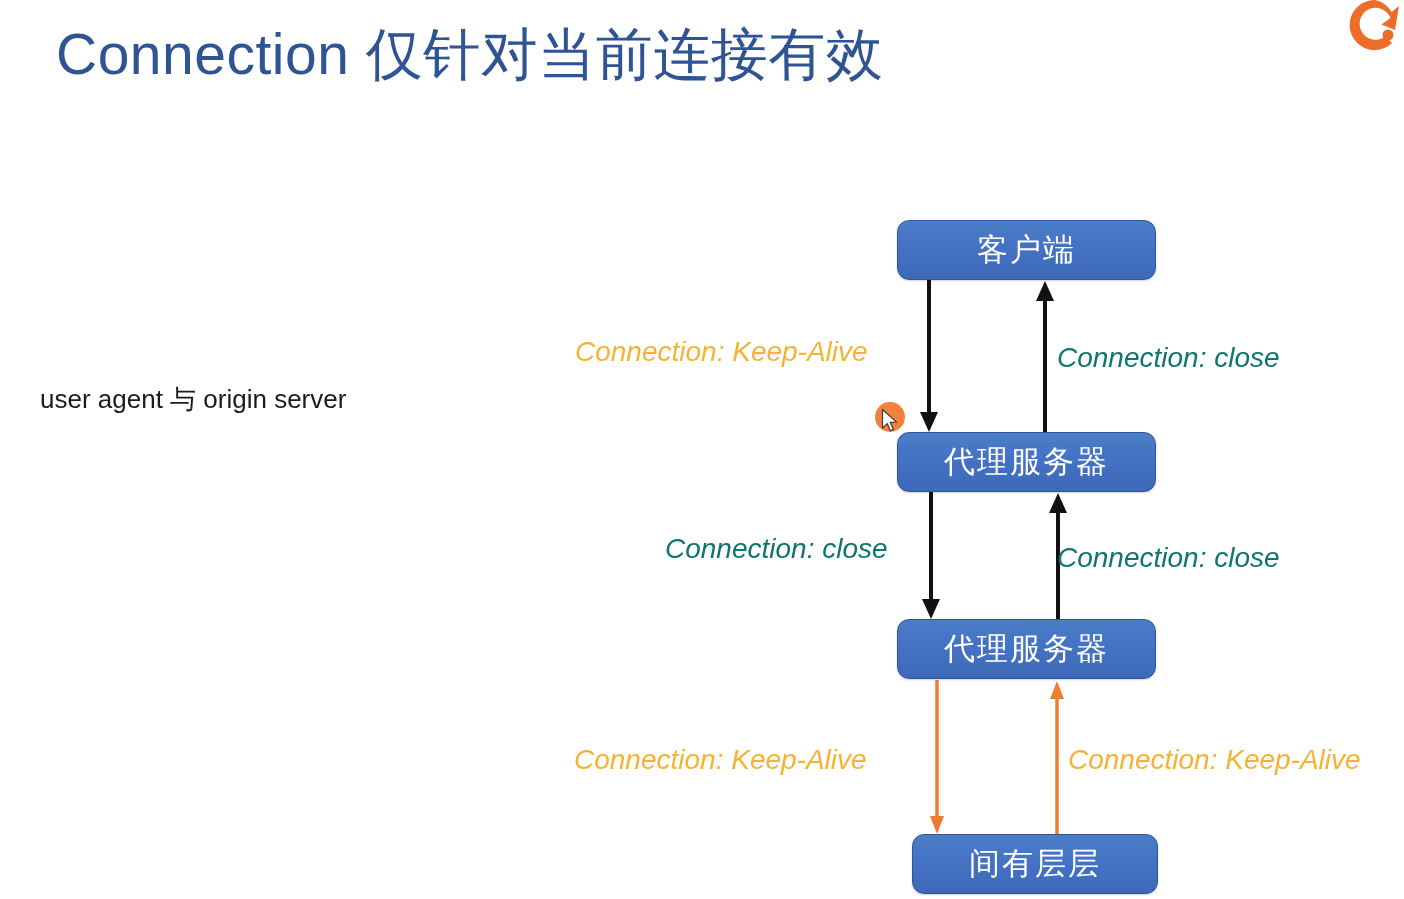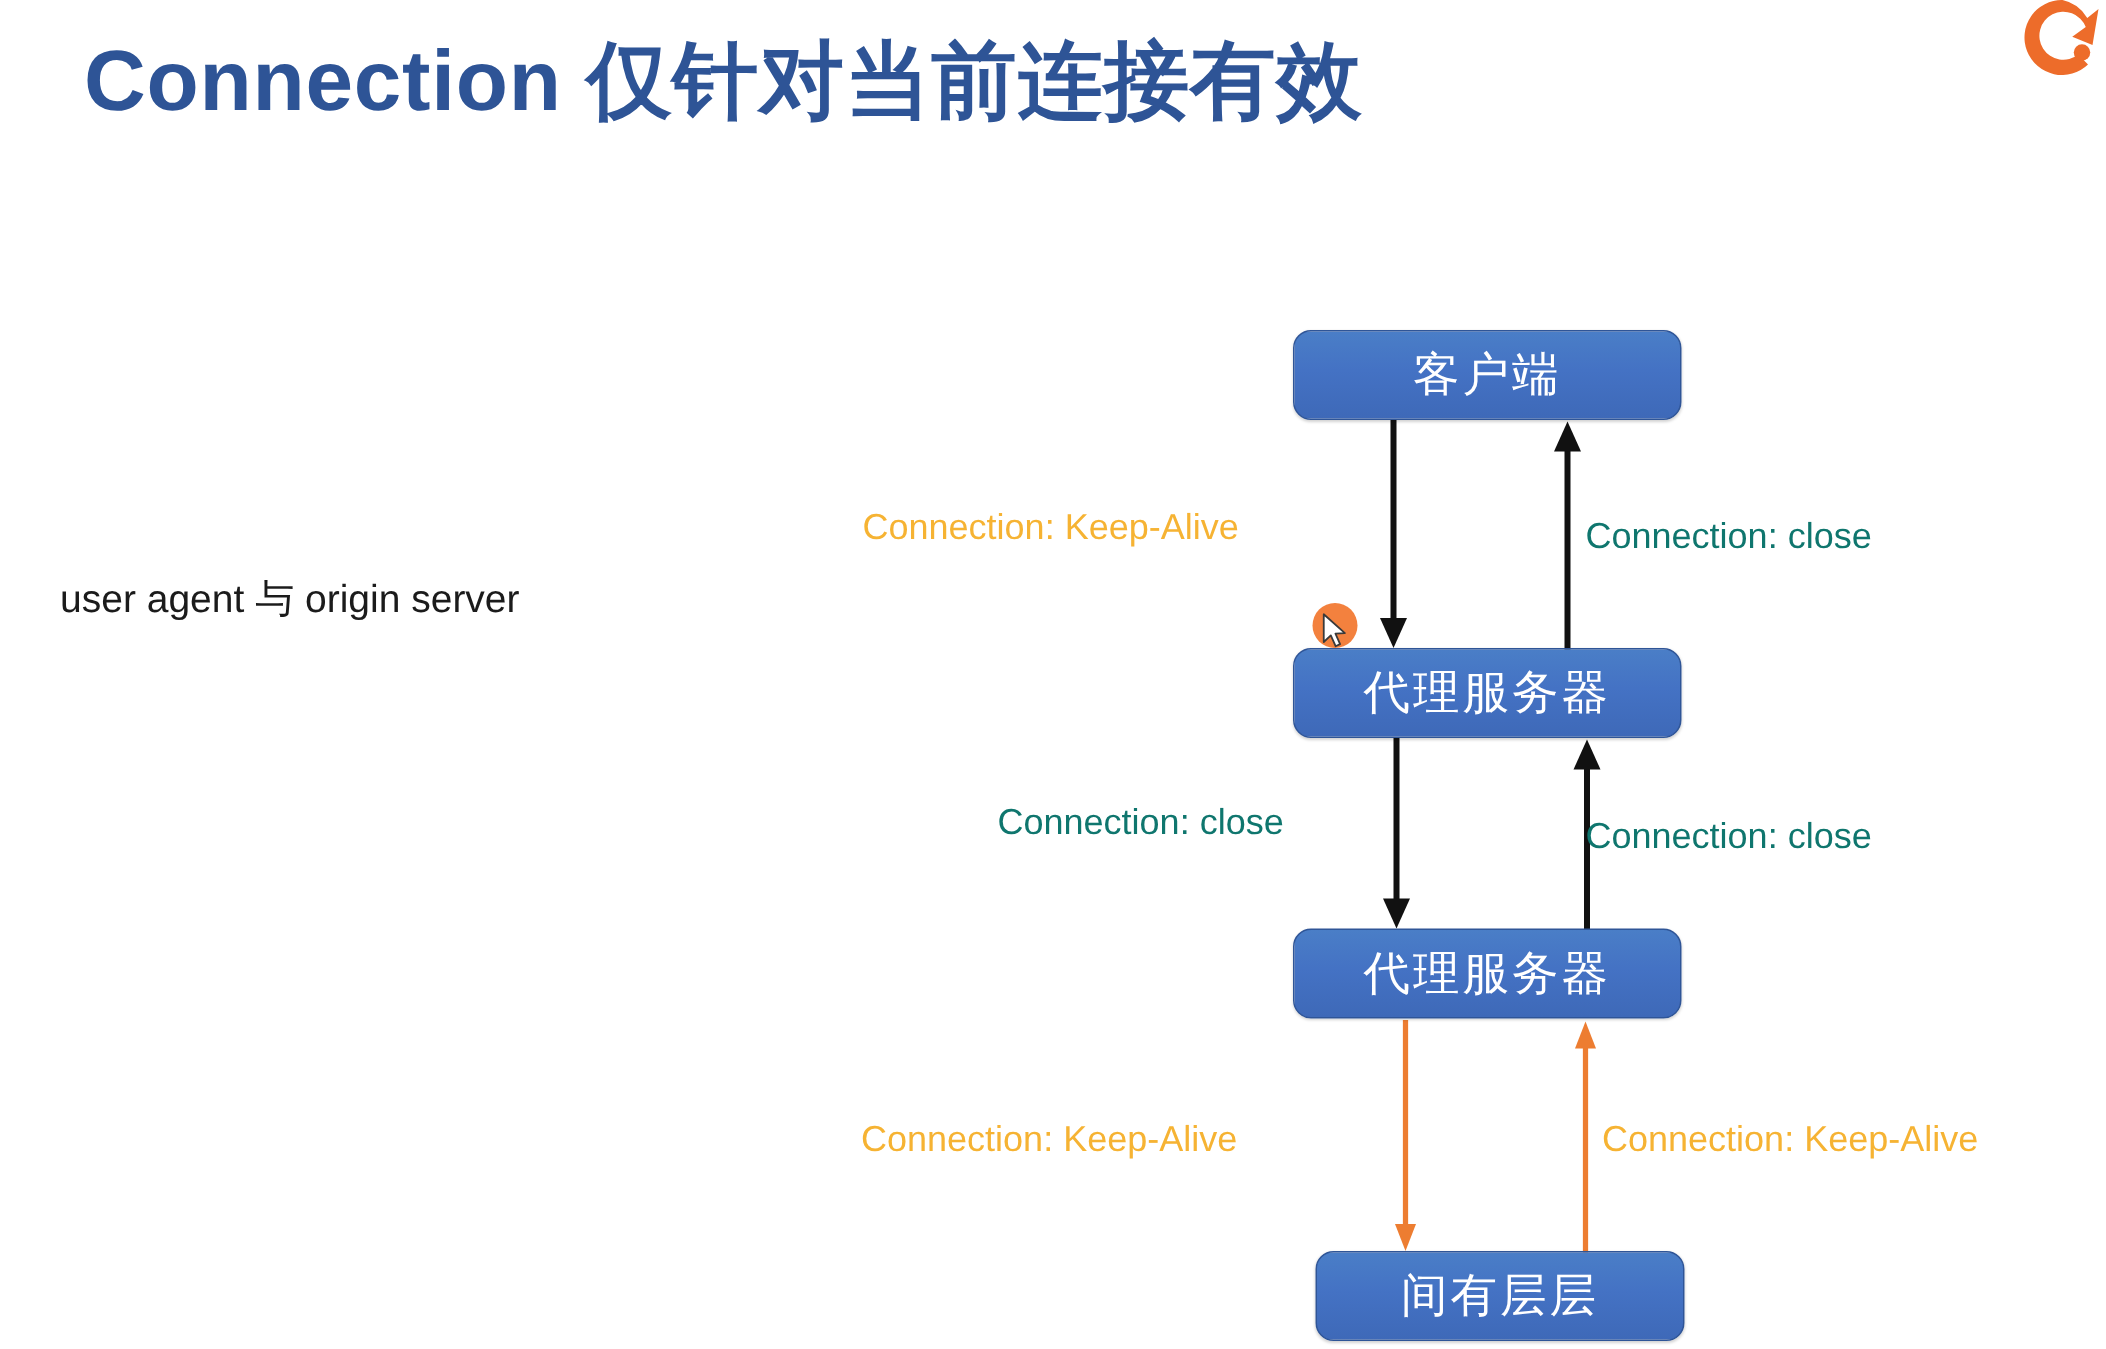--- a/index.html
+++ b/index.html
@@ -23,21 +23,21 @@
   
   #slide-title {
     position: absolute;
     left: 56px;
     top: 16px;
     font-size: 57px;
     line-height: 76px;
     color: #2e5496;
     letter-spacing: 0.5px;
     white-space: nowrap;
-    font-weight: 700;
+    font-weight: 400;
   }
 
   
   #brand-logo {
     position: absolute;
     right: -2px;
     top: -6px;
     width: 62px;
     height: 62px;
   }
@@ -62,39 +62,41 @@
     background: linear-gradient(180deg, #4a7ec7 0%, #4472c4 45%, #3e69b8 100%);
     border: 1px solid #2f5597;
     border-radius: 12px;
     color: #ffffff;
     font-size: 31px;
     letter-spacing: 2px;
     display: flex;
     align-items: center;
     justify-content: center;
     box-shadow: 0 1px 2px rgba(0,0,0,0.18);
+    margin-left: 35px;
   }
   #node-client   { left: 862px; top: 220px; width: 259px; height: 60px; }
   #node-proxy-1  { left: 862px; top: 432px; width: 259px; height: 60px; }
   #node-proxy-2  { left: 862px; top: 619px; width: 259px; height: 60px; }
   #node-origin   { left: 877px; top: 834px; width: 246px; height: 60px; }
 
   
   .arrow {
     position: absolute;
   }
   .arrow svg { display: block; overflow: visible; }
 
   
   .edge-label {
     position: absolute;
-    font-size: 24px;
+    font-size: 28px;
     line-height: 34px;
     white-space: nowrap;
     font-weight: 400;
+    font-style: italic;
   }
   .lbl-keepalive { color: #f6b333; }
   .lbl-close     { color: #0f766e; }
 
   #label-ka-top      { left: 575px;  top: 335px; }
   #label-close-top   { left: 1057px; top: 341px; }
   #label-close-mid-l { left: 665px;  top: 532px; }
   #label-close-mid-r { left: 1057px; top: 541px; }
   #label-ka-bot-l    { left: 574px;  top: 743px; }
   #label-ka-bot-r    { left: 1068px; top: 743px; }

